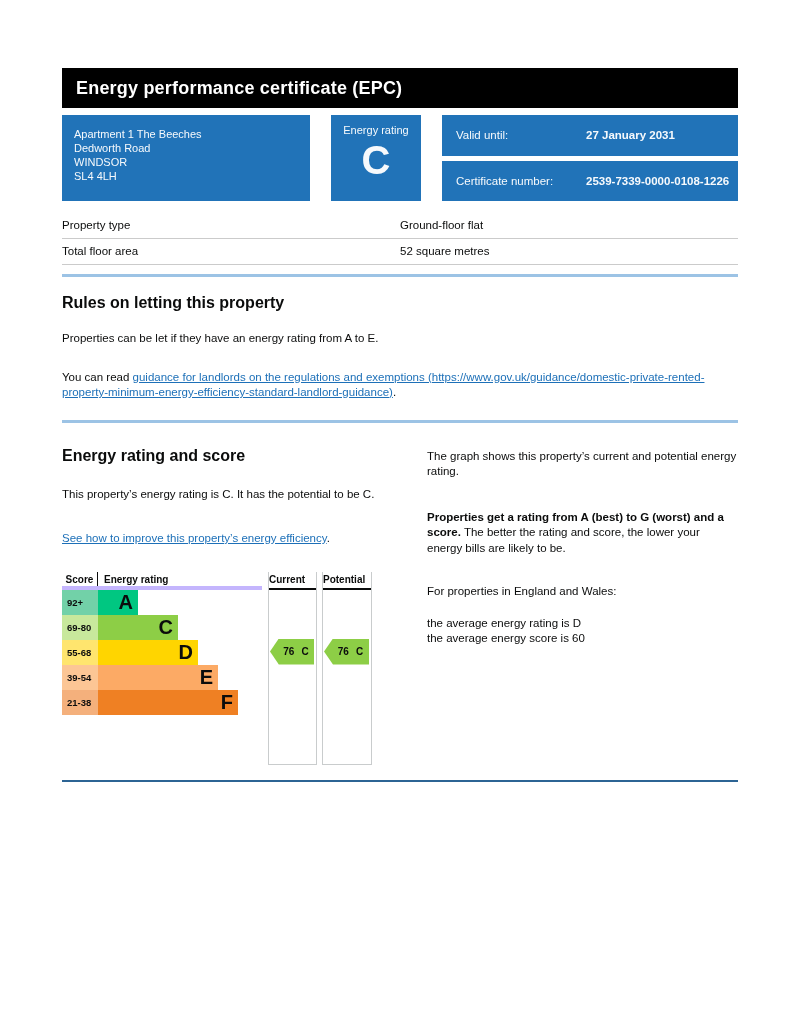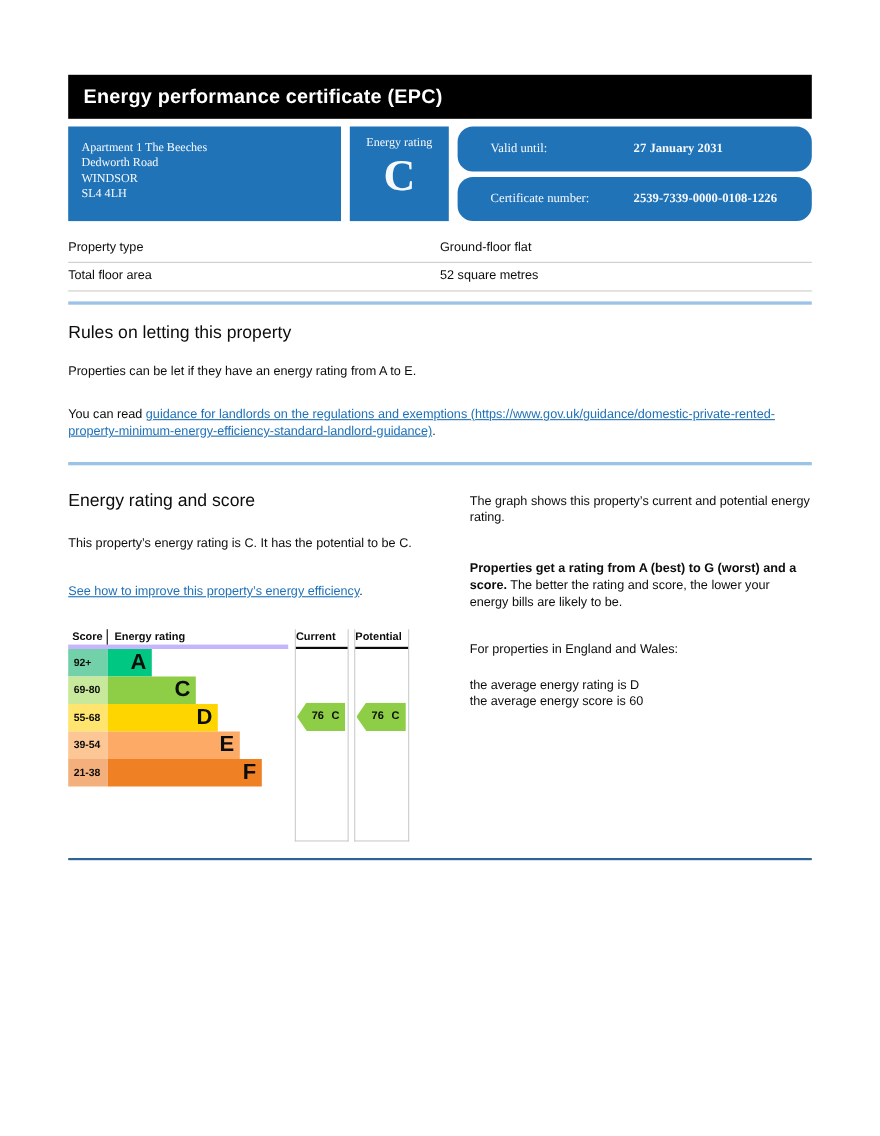--- a/index.html
+++ b/index.html
@@ -29,24 +29,23 @@
   .title-bar h1 {
     color: #ffffff;
     font-size: 18px;
     font-weight: bold;
     letter-spacing: 0.2px;
   }
 
   
   .summary {
     display: flex;
-    gap: 8px;
+    gap: 21px;
     height: 86px;
     margin-top: 7px;
-    font-family: Liberation Serif, serif;
   }
   .blue-box { background: #2173b8; color: rgba(255,255,255,0.96); }
   .address {
     width: 248px;
     padding: 12px 12px;
     font-size: 11px;
     line-height: 14px;
   }
   .rating-box {
     width: 90px;
@@ -62,23 +61,22 @@
   .meta {
     flex: 1;
     display: flex;
     flex-direction: column;
     gap: 5px;
   }
   .meta-row {
     flex: 1;
     display: flex;
     align-items: center;
-    padding-left: 30px;
+    padding-left: 14px;
     font-size: 11.5px;
-    border-radius: 14px;
   }
   .meta-label { width: 116px; }
   .meta-value { font-weight: bold; margin-left: 14px; }
 
   
   .facts { margin-top: 12px; }
   .fact-row {
     display: flex;
     padding: 6px 0 7px 0;
     border-bottom: 1px solid #cbcbcb;
@@ -88,21 +86,21 @@
 
   
   .divider { height: 3px; background: #9cc3e5; border: 0; }
   .divider.after-facts { margin-top: 9px; }
   .divider.after-rules { margin-top: 19px; }
   .divider.dark { height: 2px; background: #2c6494; margin-top: 15px; }
 
   
   h2 {
     font-size: 16px;
-    font-weight: normal;
+    font-weight: bold;
     margin-top: 17px;
   }
   .rules p { font-size: 11.5px; line-height: 15.5px; }
   .rules .p1 { margin-top: 19px; }
   .rules .p2 { margin-top: 23px; width: 676px; }
   a { color: #1d70b8; text-decoration: underline; cursor: pointer; }
 
   
   .columns { display: flex; margin-top: 24px; }
   .col-left { width: 341px; }

